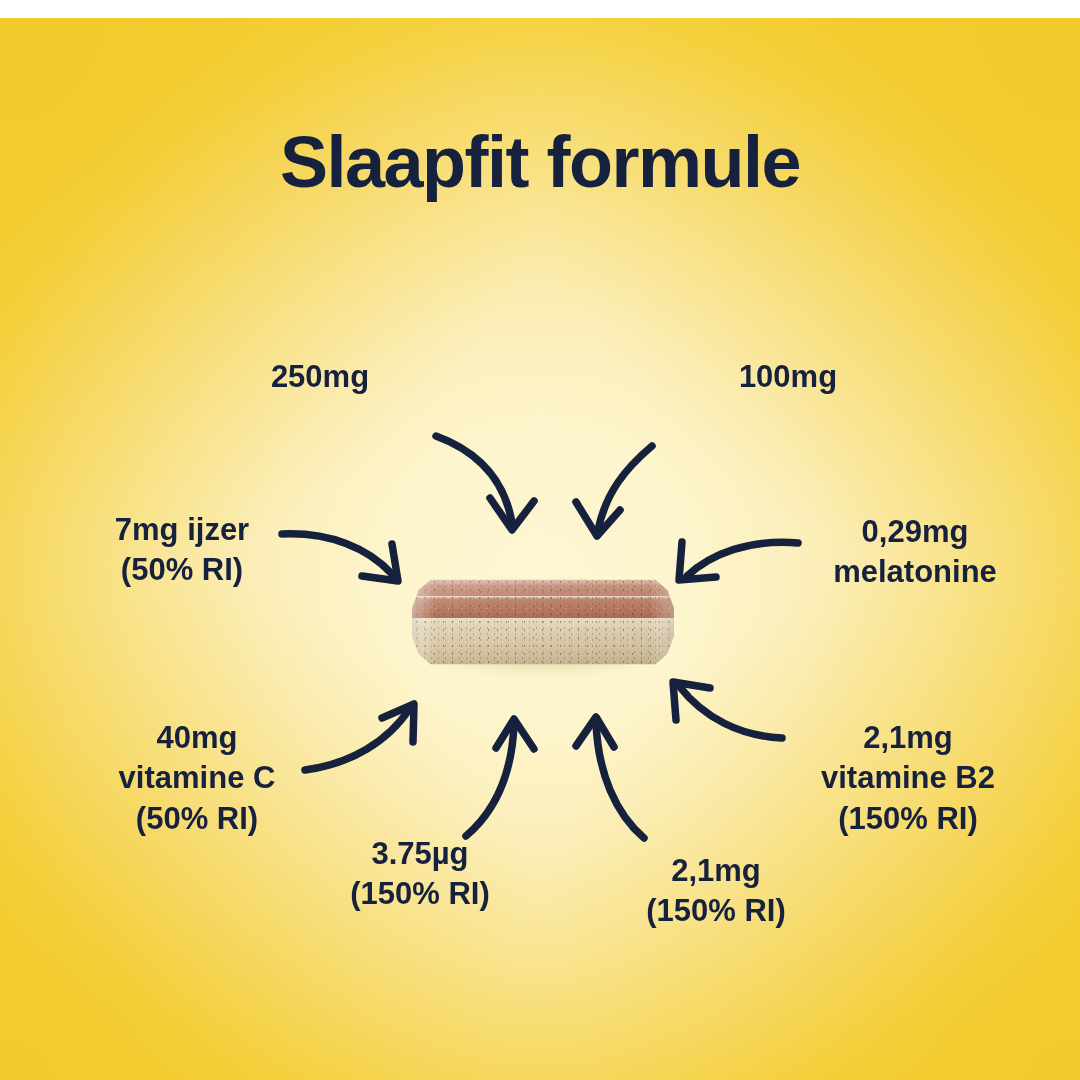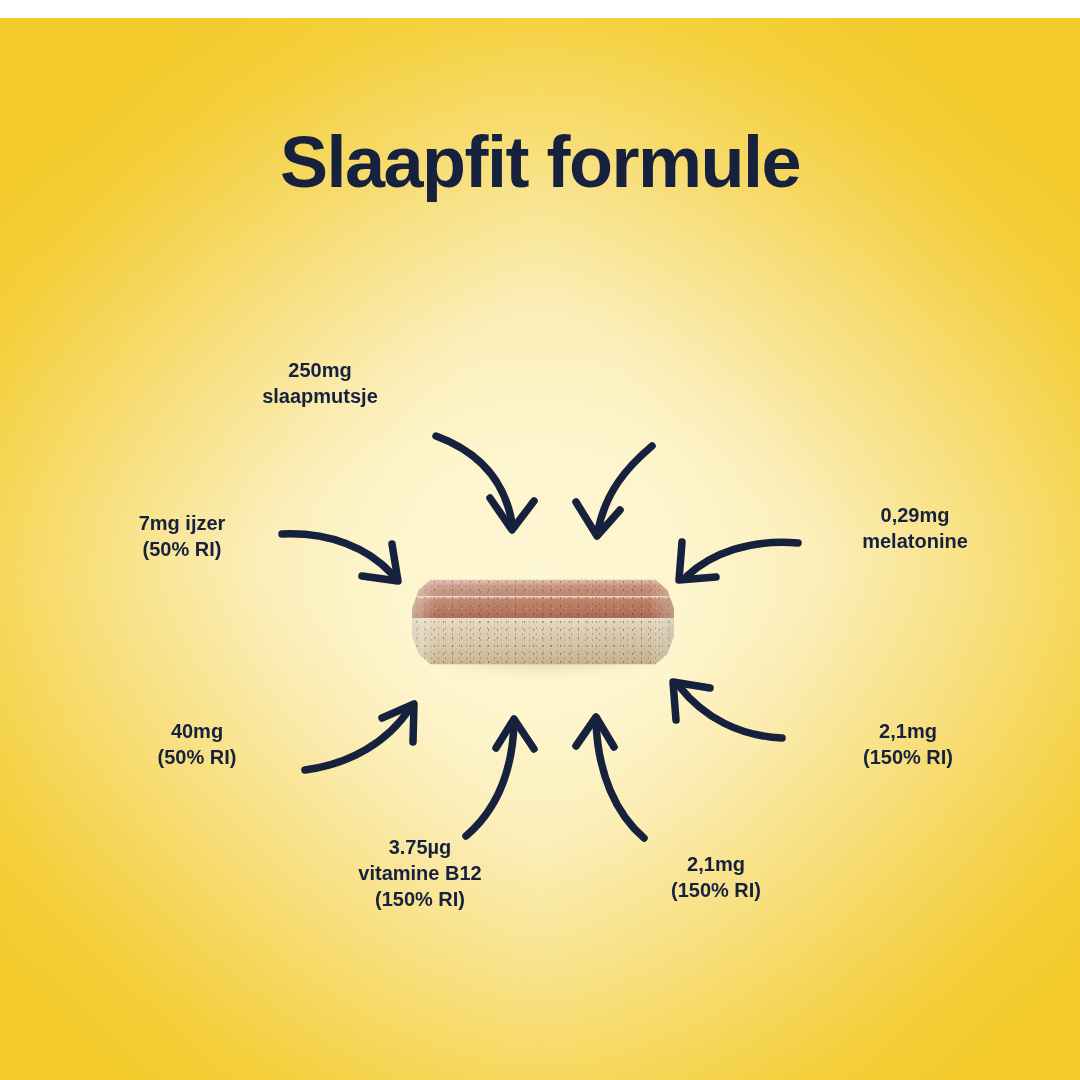--- a/index.html
+++ b/index.html
@@ -47,21 +47,21 @@
     font-size: 72px;
     font-weight: bold;
     letter-spacing: -1.5px;
     color: #16213e;
     white-space: nowrap;
   }
 
   .label {
     position: absolute;
     color: #16213e;
-    font-size: 20px;
+    font-size: 31px;
     font-weight: bold;
     line-height: 1.30;
     text-align: center;
     white-space: nowrap;
   }
   .label .ln { display: block; }
 
   #arrows {
     position: absolute;
     left: 0;
@@ -238,50 +238,51 @@
       <div class="layer" id="layer-seam"></div>
       <div class="layer" id="layer-top-rim"></div>
       <div id="speckles"></div>
       <div id="bevels"></div>
       <div id="sheen"></div>
     </div>
   </div>
 
   <div class="label" style="left:184px; top:339px; width:272px;">
     <span class="ln">250mg</span>
-    <span class="ln">slaapmutsje</span>
   </div>
 
   <div class="label" style="left:660px; top:339px; width:256px;">
+    <span class="ln">100mg</span>
   </div>
 
   <div class="label" style="left:64px; top:492px; width:236px;">
     <span class="ln">7mg ijzer</span>
     <span class="ln">(50% RI)</span>
   </div>
 
-  <div class="label" style="left:796px; top:484px; width:238px;">
+  <div class="label" style="left:796px; top:494px; width:238px;">
     <span class="ln">0,29mg</span>
     <span class="ln">melatonine</span>
   </div>
 
   <div class="label" style="left:74px; top:700px; width:246px;">
     <span class="ln">40mg</span>
+    <span class="ln">vitamine C</span>
     <span class="ln">(50% RI)</span>
   </div>
 
   <div class="label" style="left:288px; top:816px; width:264px;">
     <span class="ln">3.75µg</span>
-    <span class="ln">vitamine B12</span>
     <span class="ln">(150% RI)</span>
   </div>
 
   <div class="label" style="left:588px; top:833px; width:256px;">
     <span class="ln">2,1mg</span>
     <span class="ln">(150% RI)</span>
   </div>
 
   <div class="label" style="left:782px; top:700px; width:252px;">
     <span class="ln">2,1mg</span>
+    <span class="ln">vitamine B2</span>
     <span class="ln">(150% RI)</span>
   </div>
 
 </div>
 
 </body></html>

